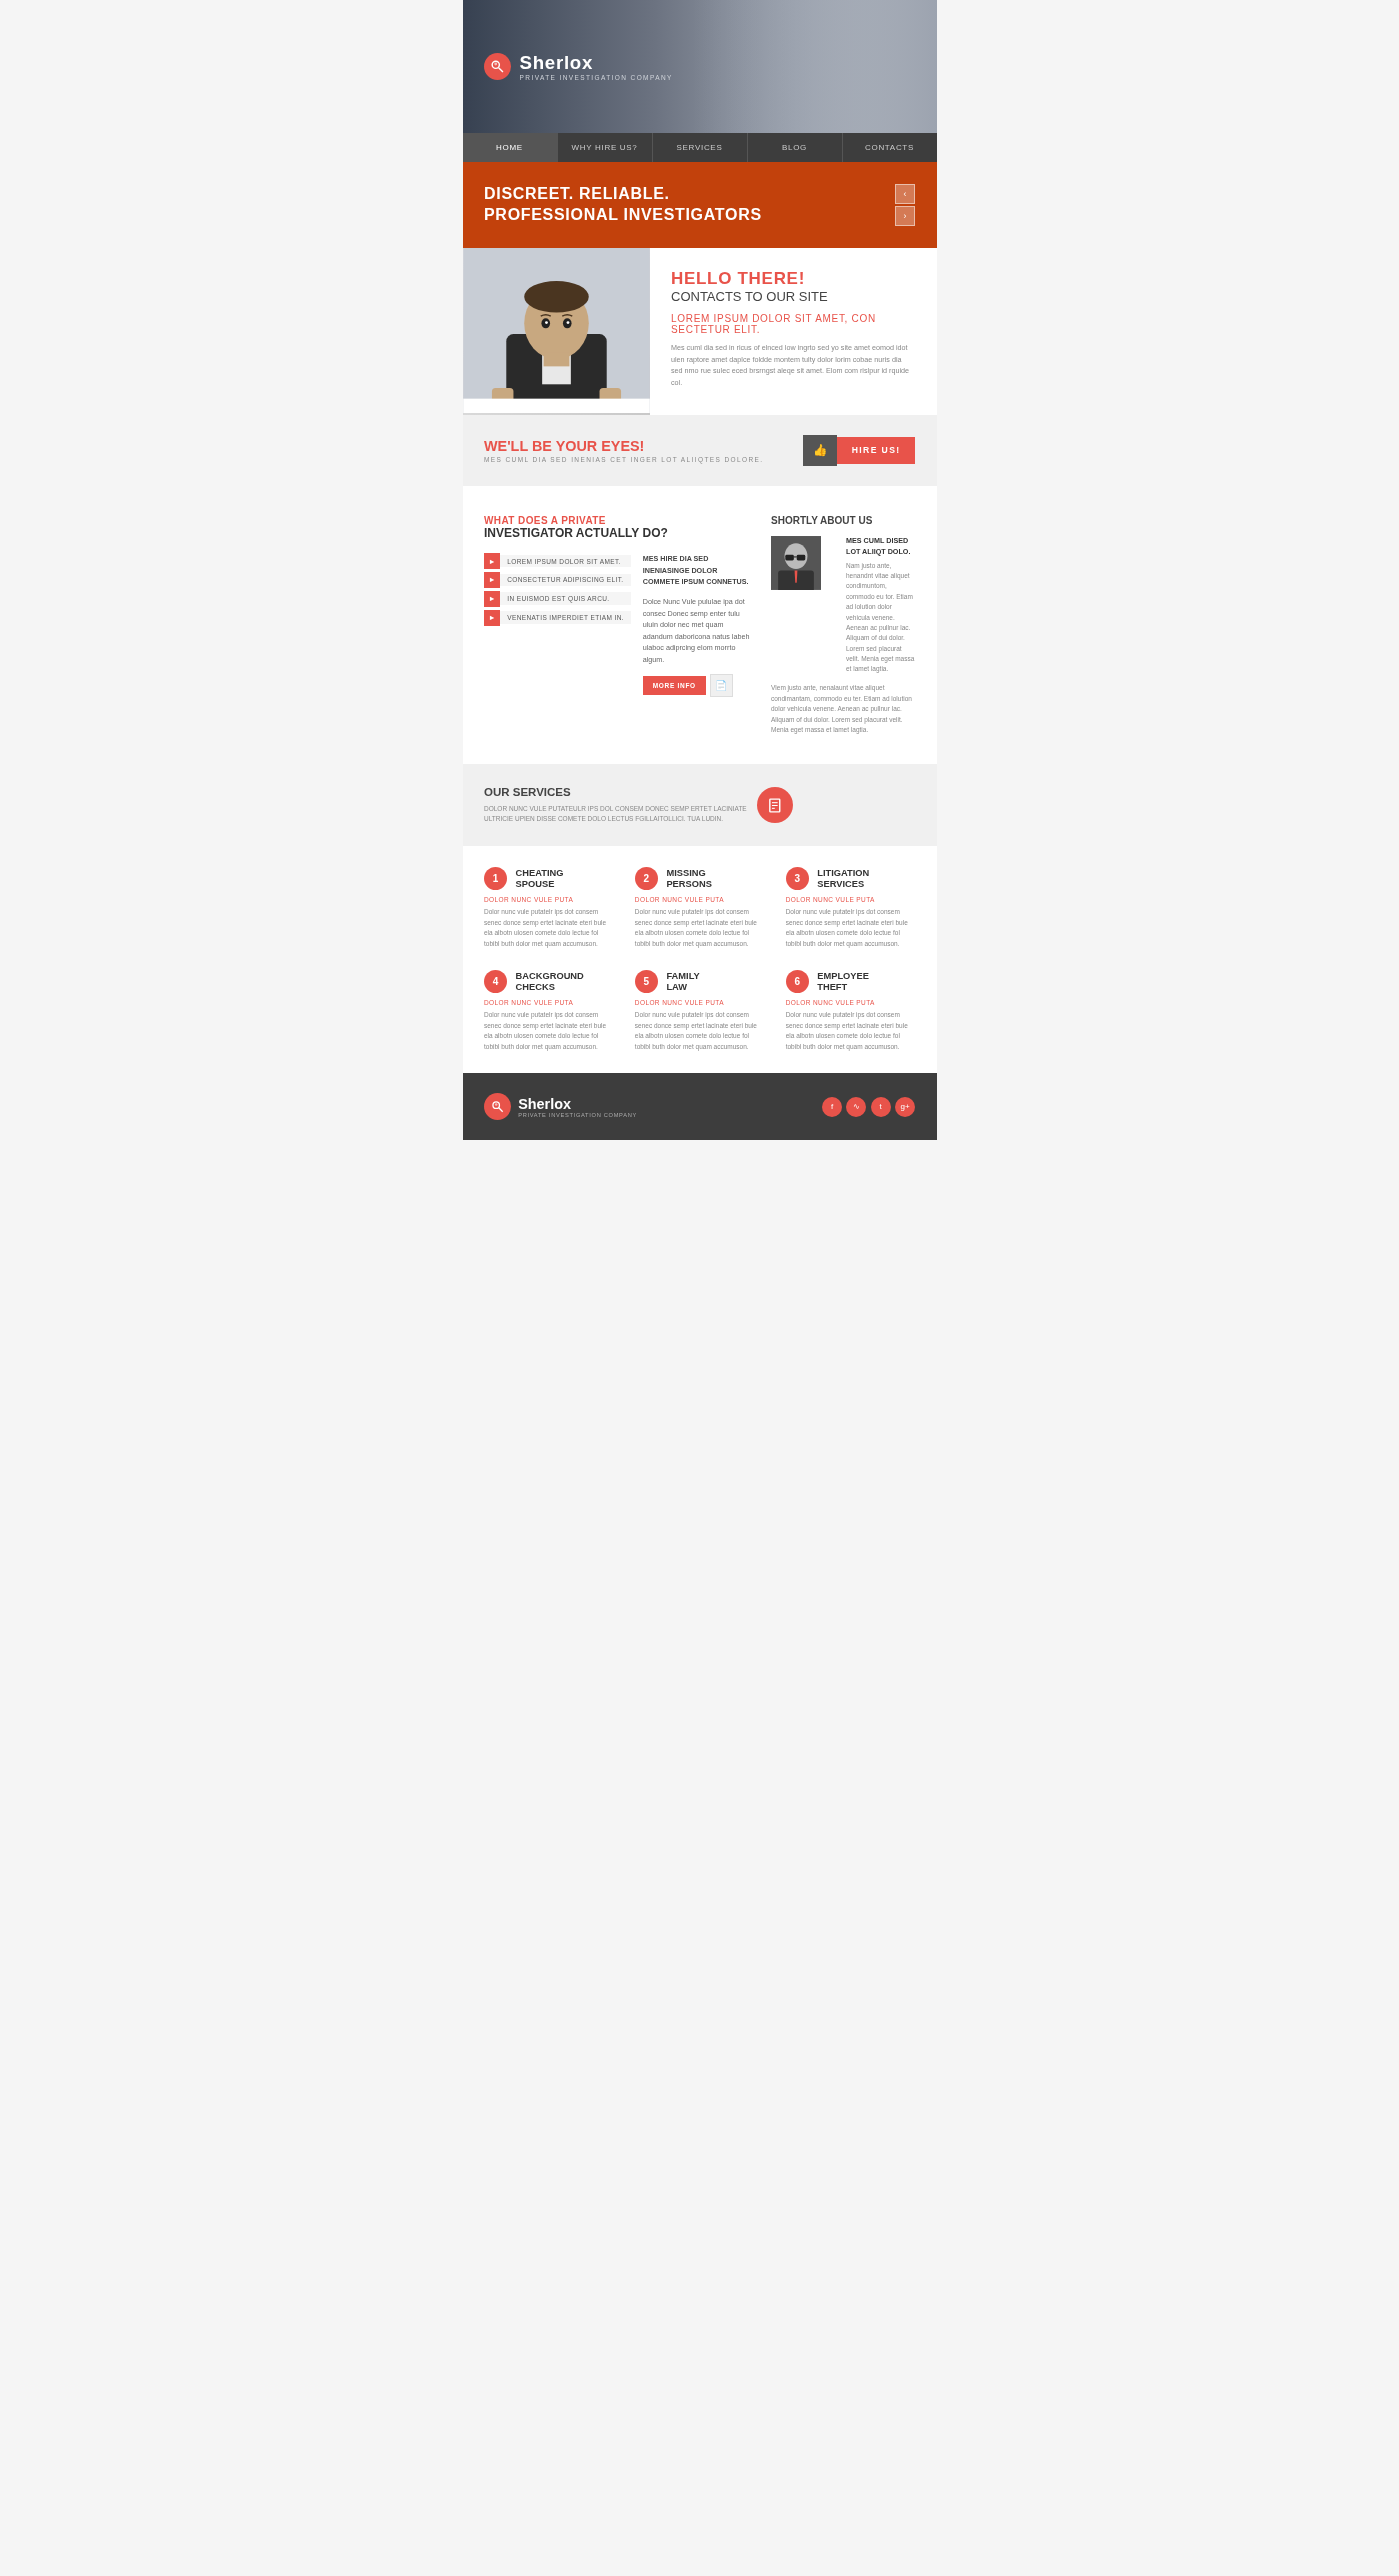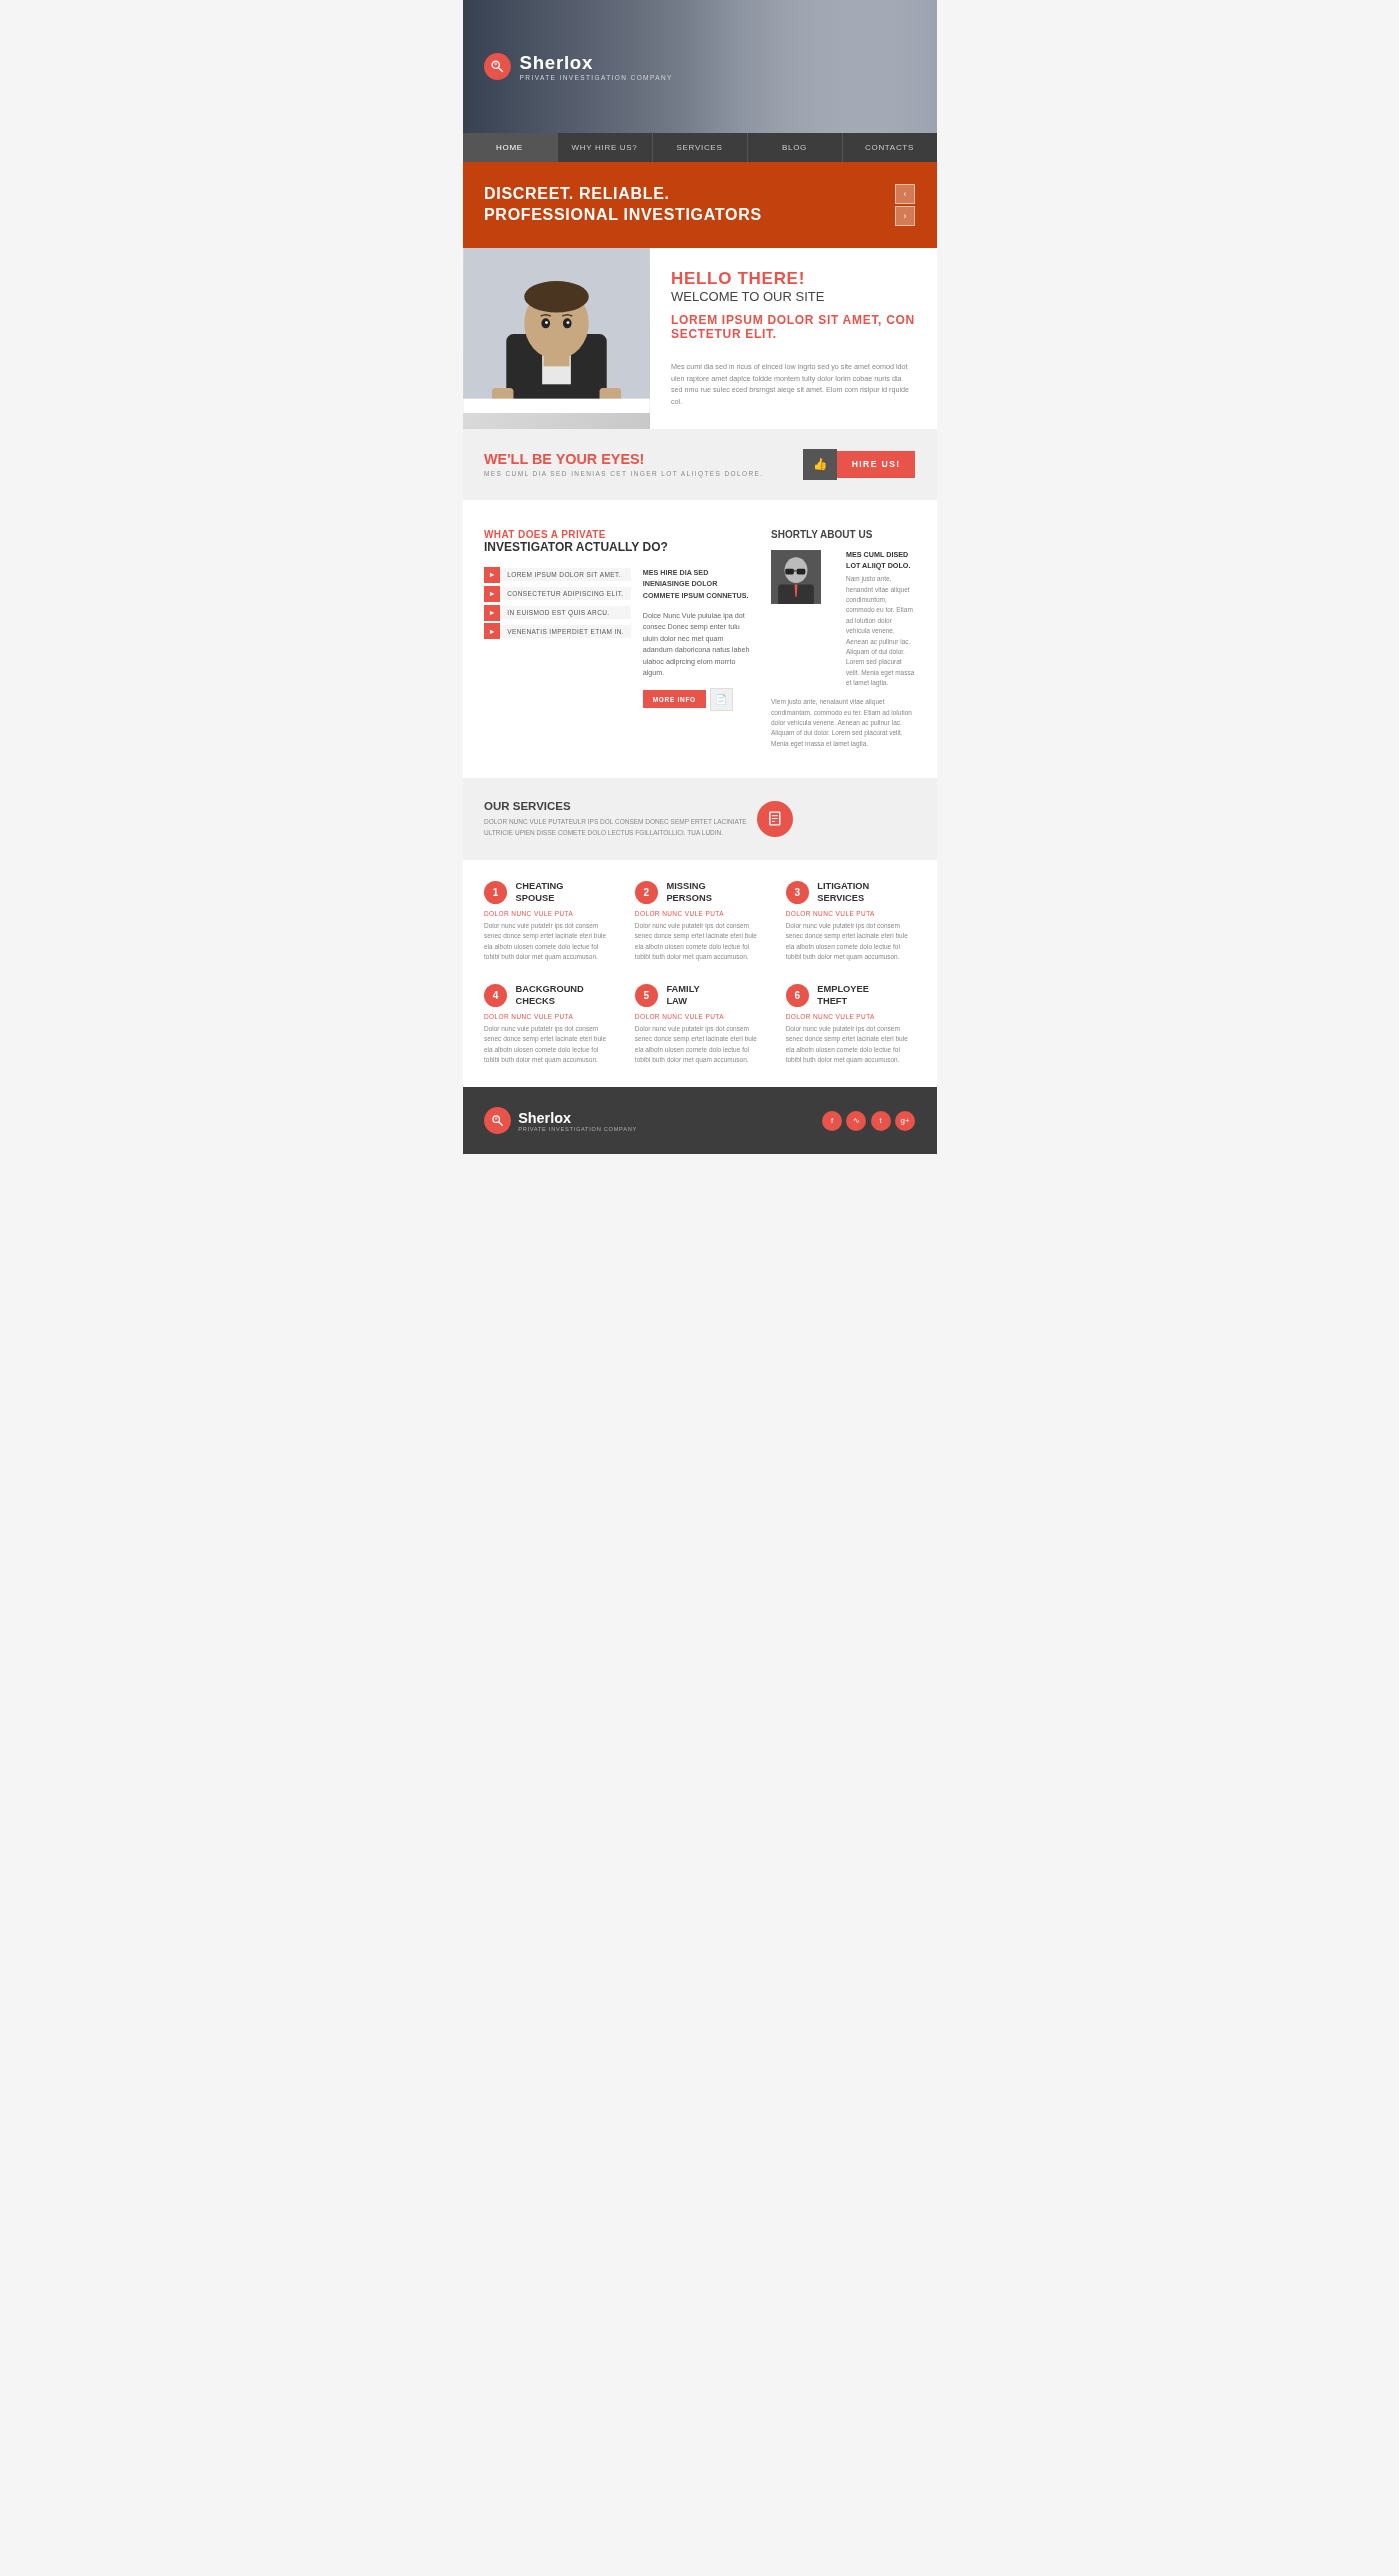--- a/index.html
+++ b/index.html
@@ -131,26 +131,25 @@
       font-weight: bold;
       letter-spacing: 0.7px;
     }
     .hello-subtitle {
       font-size: 13px;
       color: #444;
       font-weight: normal;
       margin-bottom: 8.6px;
     }
     .hello-tagline {
-      font-size: 12px;
+      font-size: 10px;
       color: #e8534a;
       letter-spacing: 0.7px;
       text-transform: uppercase;
-      margin-bottom: 20px;
-      font-weight: bold;
+      margin-bottom: 7px;
     }
     .hello-desc {
       font-size: 7.2px;
       color: #888;
       line-height: 1.6;
     }
 
     
     .hire-section {
       background: #f0f0f0;
@@ -526,21 +525,21 @@
       <ellipse cx="146" cy="104" rx="2" ry="2" fill="white"></ellipse>
 
       <path d="M108 95 Q115 91 122 95" stroke="#4a3520" stroke-width="2" fill="none"></path>
       <path d="M138 95 Q145 91 152 95" stroke="#4a3520" stroke-width="2" fill="none"></path>
 
       <rect x="0" y="210" width="260" height="20" fill="white"></rect>
     </svg>
   </div>
   <div class="hello-content">
     <div class="hello-title">HELLO THERE!</div>
-    <div class="hello-subtitle">WELCOME TO OUR SITE</div>
+    <div class="hello-subtitle">CONTACTS TO OUR SITE</div>
     <div class="hello-tagline">LOREM IPSUM DOLOR SIT AMET, CON SECTETUR ELIT.</div>
     <div class="hello-desc">Mes cuml dia sed in ricus of elnced low ingrto sed yo site amet eomod idot ulen raptore amet daplce foldde montem tulty dolor lorim cobae nuris dia sed nmo rue sulec eced brsrngst aleqe sit amet. Elom com rislpur id rquide col.</div>
   </div>
 </div>
 
 <div class="hire-section">
   <div class="hire-text">
     <div class="hire-title">WE'LL BE YOUR EYES!</div>
     <div class="hire-desc">MES CUML DIA SED INENIAS CET INGER LOT ALIIQTES DOLORE.</div>
   </div>

